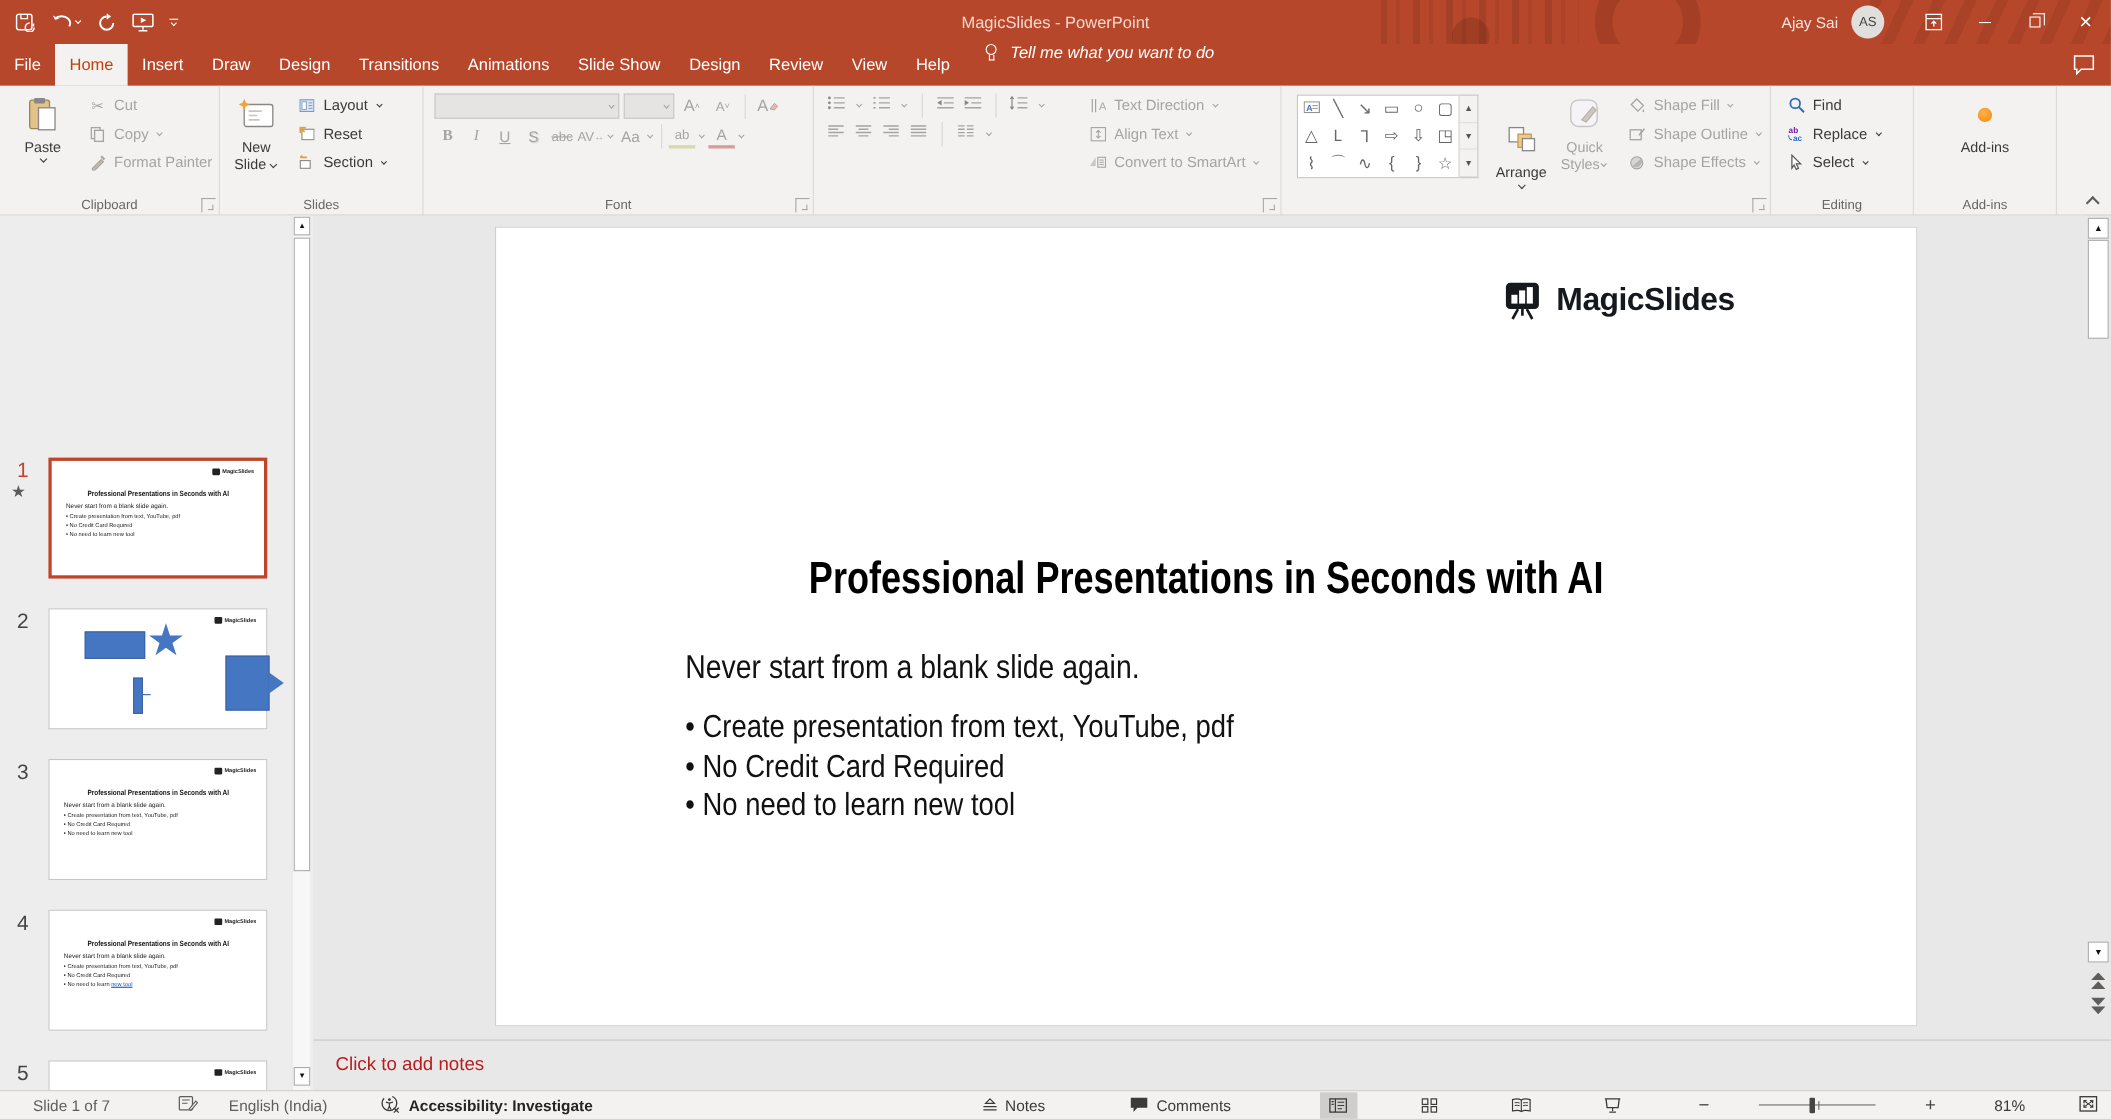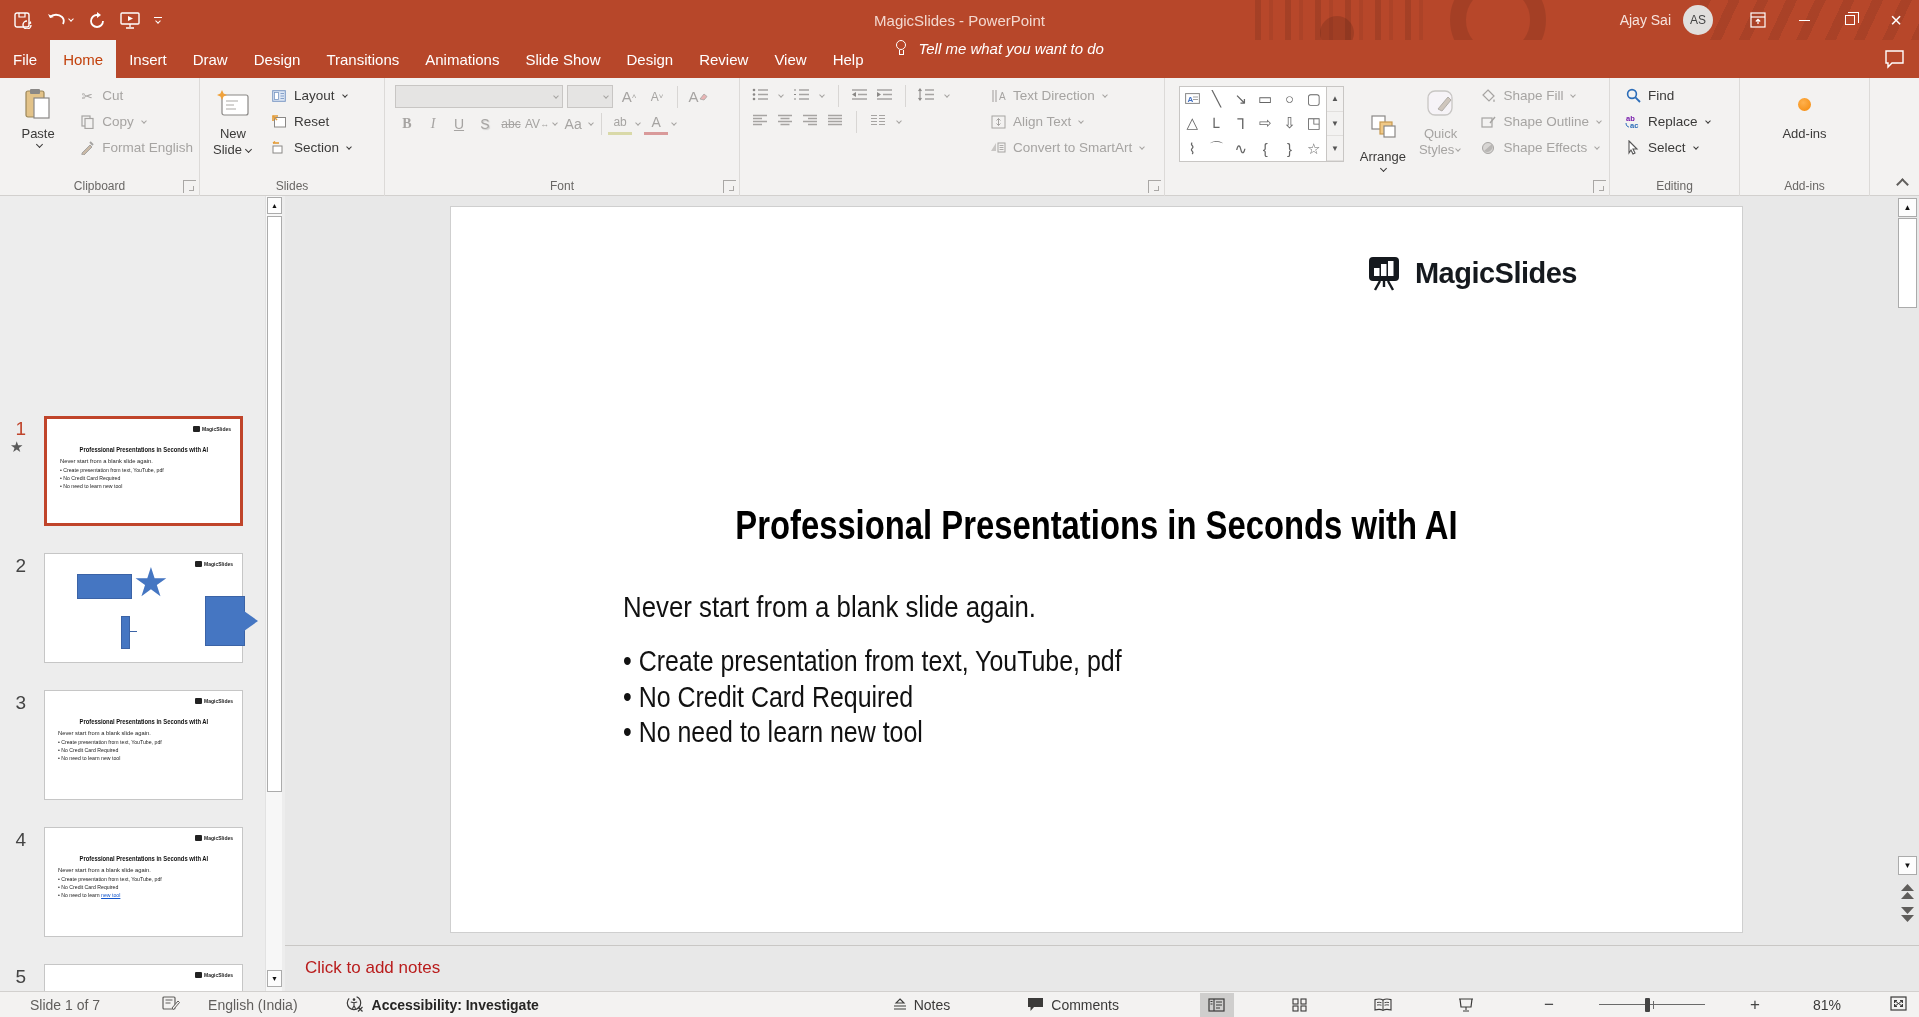--- a/index.html
+++ b/index.html
@@ -241,21 +241,21 @@
             <span>Copy</span>
             <i class="dd sm"></i>
           </div>
         <div class="srow disabled">
             <span class="ticon">
               <svg width="14" height="14" viewBox="0 0 14 14">
                 <path d="M2 12L10 4l2 2-8 8H2z" fill="#c9b9a6" stroke="#a6a4a2" stroke-width="1"></path>
                 <path d="M10 1l3 3" stroke="#a6a4a2" stroke-width="2"></path>
               </svg>
             </span>
-            <span>Format English</span>
+            <span>Format Painter</span>
           </div>
       </div>
     </div>
     <div class="rg-label">
         <span>Clipboard</span>
       </div>
     <span class="launcher"></span>
   </div>
 
   <div class="rgroup" style="width:185px;">

